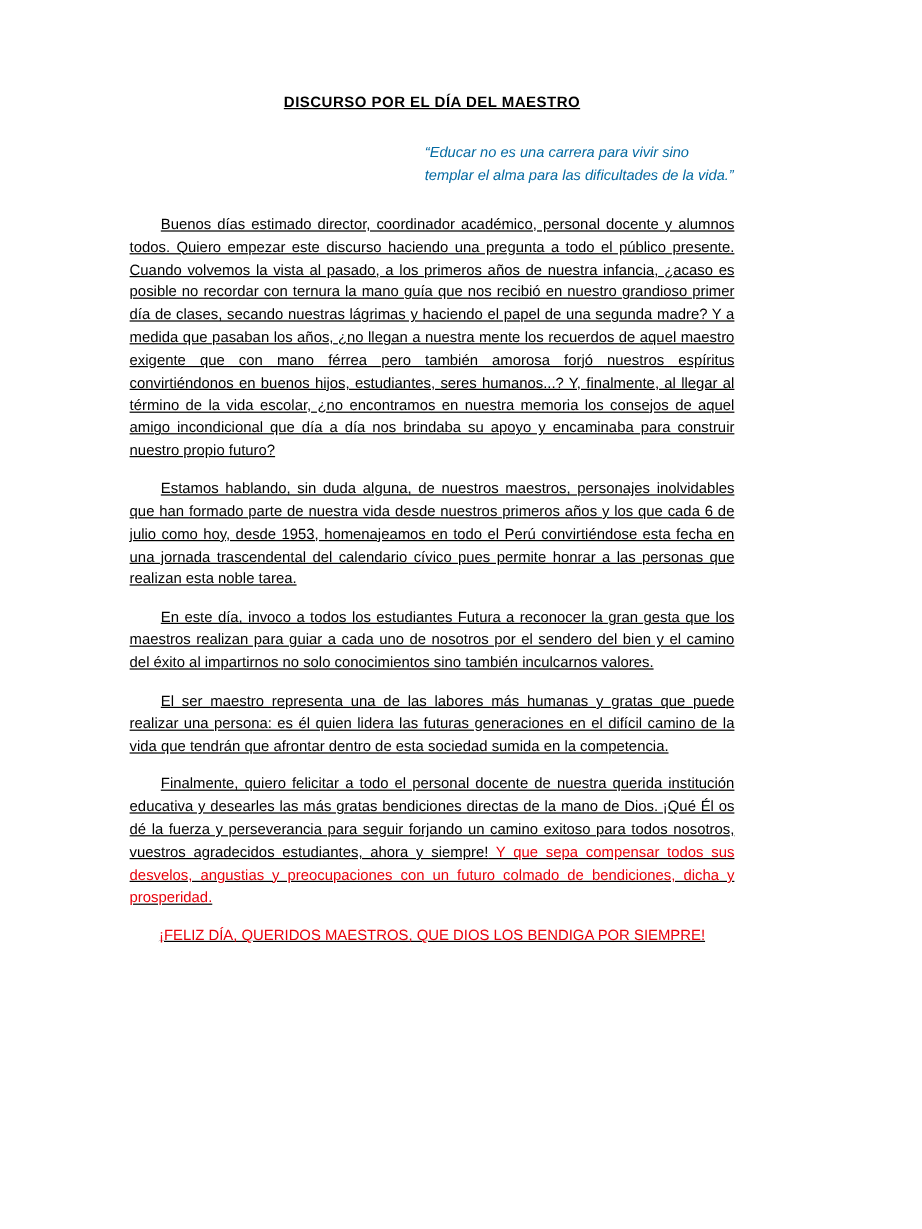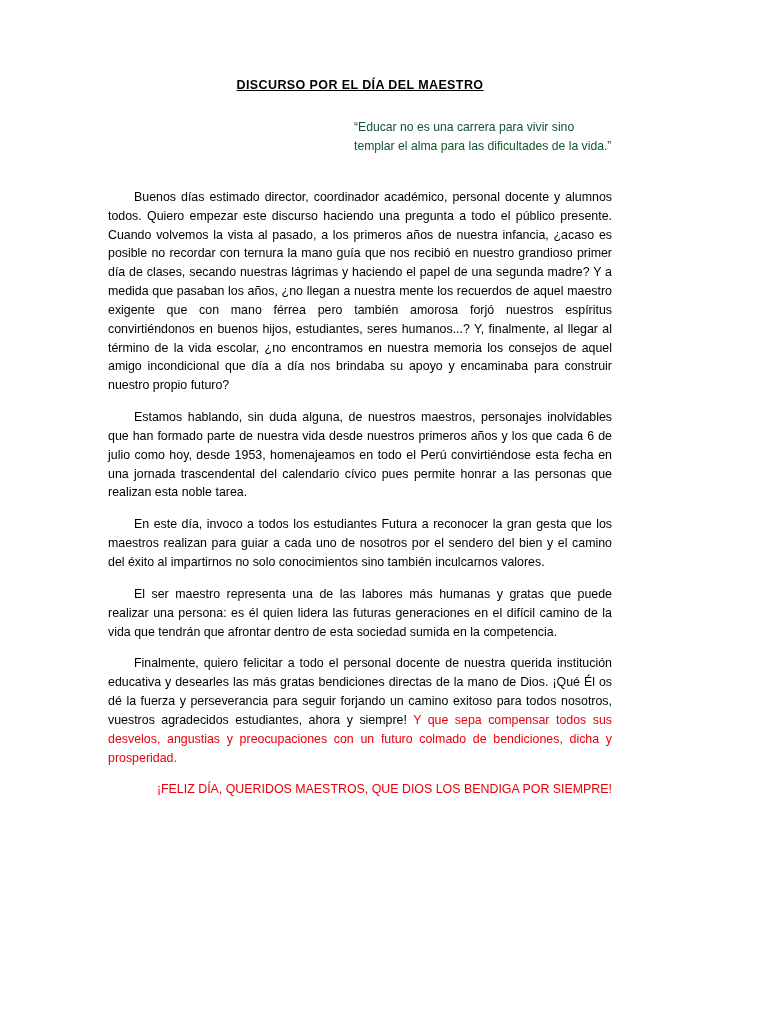--- a/index.html
+++ b/index.html
@@ -27,43 +27,45 @@
     font-size: 12.5px;
     font-weight: bold;
     text-decoration: underline;
     letter-spacing: 0.4px;
     margin: 0 0 18px 0;
   }
   .epigraph {
     margin: 26px 0 0 auto;
     width: 258px;
     font-size: 12.2px;
+    font-style: italic;
     line-height: 1.55;
     text-align: left;
-    color: #14532d;
+    color: #0369a1;
   }
   .body-wrap {
-    margin-top: 32px;
+    margin-top: 22px;
+    text-decoration: underline;
   }
   p.para {
     margin: 0 0 13px 0;
     font-size: 12.4px;
     line-height: 1.52;
     text-align: justify;
     text-indent: 26px;
     color: #000;
   }
   .red {
     color: #e8000a;
   }
   p.closing {
     margin: 6px 0 0 0;
     font-size: 12.4px;
     line-height: 1.52;
-    text-align: right;
+    text-align: center;
     color: #e8000a;
     text-indent: 0;
   }
 </style>
 </head>
 <body>
 
 <div class="page">
 
   <h1 class="doc-title">DISCURSO POR EL DÍA DEL MAESTRO</h1>

